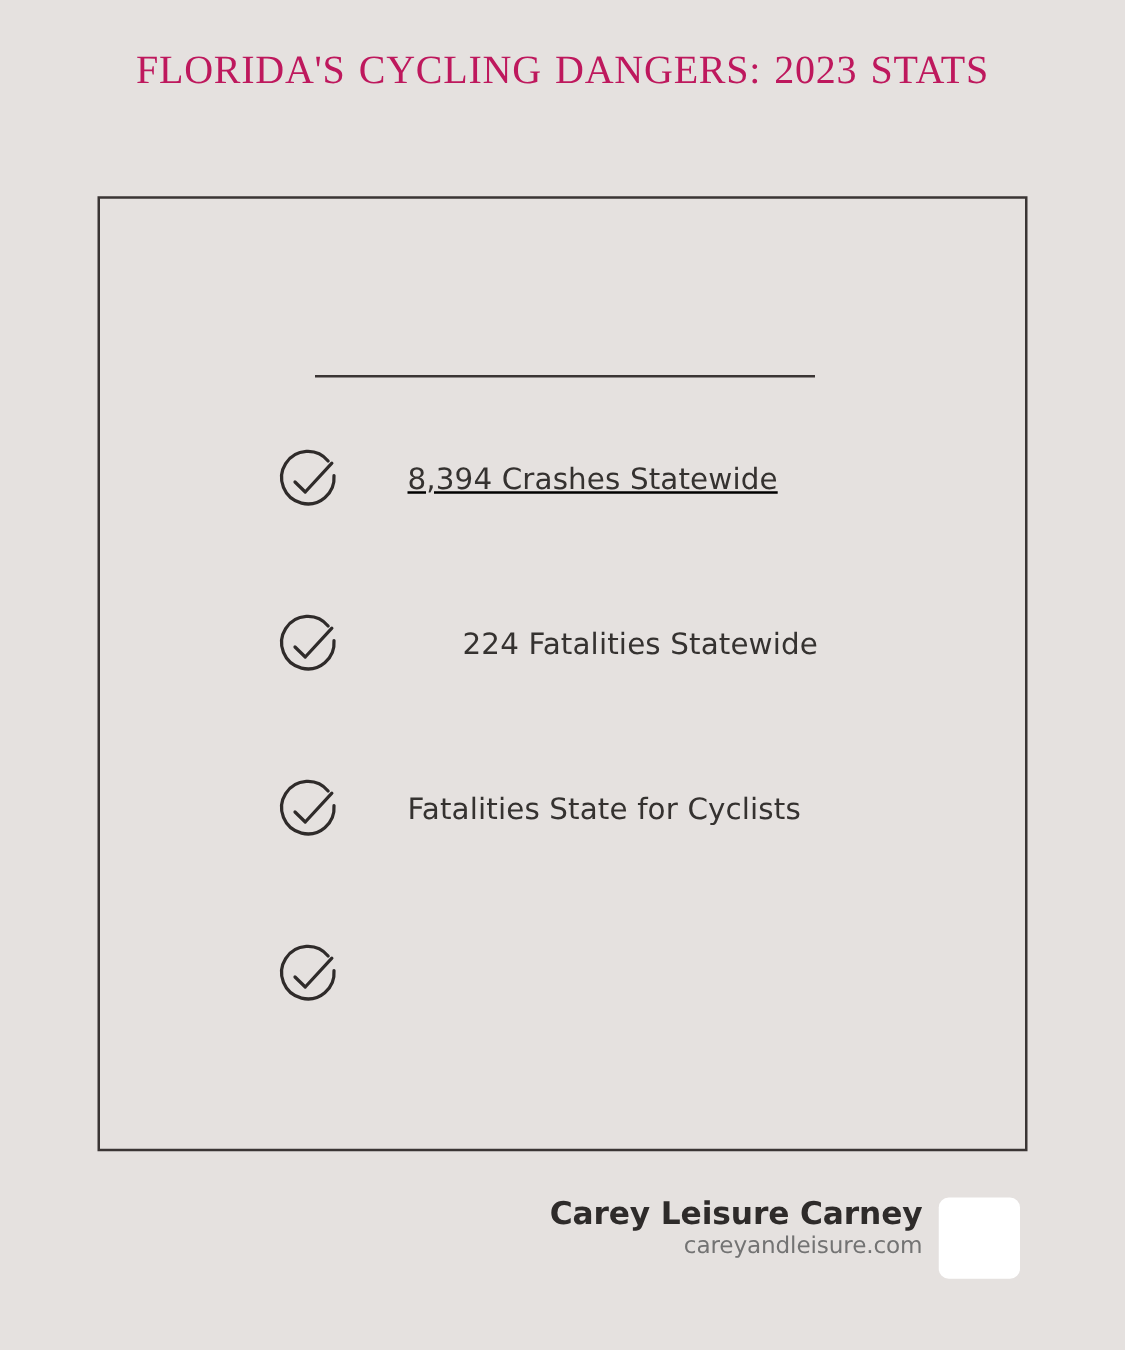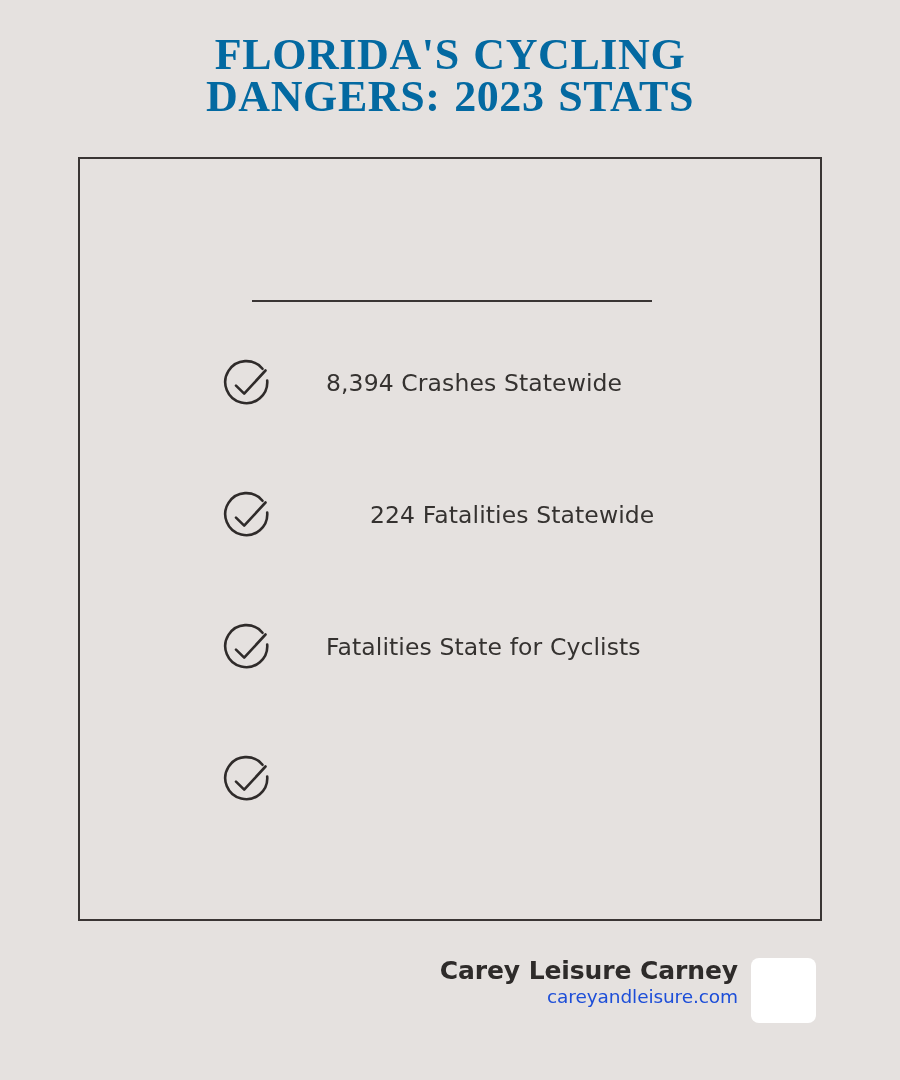--- a/index.html
+++ b/index.html
@@ -20,25 +20,25 @@
   .title-block {
     position: absolute;
     left: 100px;
     top: 34px;
     width: 700px;
     text-align: center;
   }
 
   .title {
     font-family: "Liberation Serif", "DejaVu Serif", serif;
-    font-size: 44px;
+    font-size: 32px;
     line-height: 42px;
     letter-spacing: 0.6px;
-    color: #0369a1;
-    font-weight: 700;
+    color: #be185d;
+    font-weight: 400;
     font-variant-numeric: oldstyle-nums;
     word-spacing: 2px;
   }
 
   
   .panel {
     position: absolute;
     left: 78px;
     top: 157px;
     width: 744px;
@@ -64,21 +64,21 @@
   }
 
   .stat-row {
     position: absolute;
     left: 135px;
     display: flex;
     align-items: flex-start;
     width: 600px;
   }
 
-  .stat-row.r0 { top: 0px; }
+  .stat-row.r0 { top: 0px; text-decoration: underline; }
   .stat-row.r1 { top: 132px; gap: 44px; }
   .stat-row.r2 { top: 264px; }
   .stat-row.r3 { top: 396px; }
 
   .check-icon {
     width: 64px;
     height: 64px;
     flex: 0 0 64px;
     margin-top: -2px;
   }
@@ -127,21 +127,21 @@
     font-weight: 700;
     color: #2e2b2a;
     letter-spacing: -0.1px;
   }
 
   .brand-url {
     font-family: "DejaVu Sans", "Liberation Sans", sans-serif;
     font-size: 18.5px;
     line-height: 28px;
     font-weight: 400;
-    color: #1d4ed8;
+    color: #737373;
     letter-spacing: -0.1px;
   }
 
   .logo-square {
     position: absolute;
     left: 751px;
     top: 958px;
     width: 65px;
     height: 65px;
     background: #ffffff;

